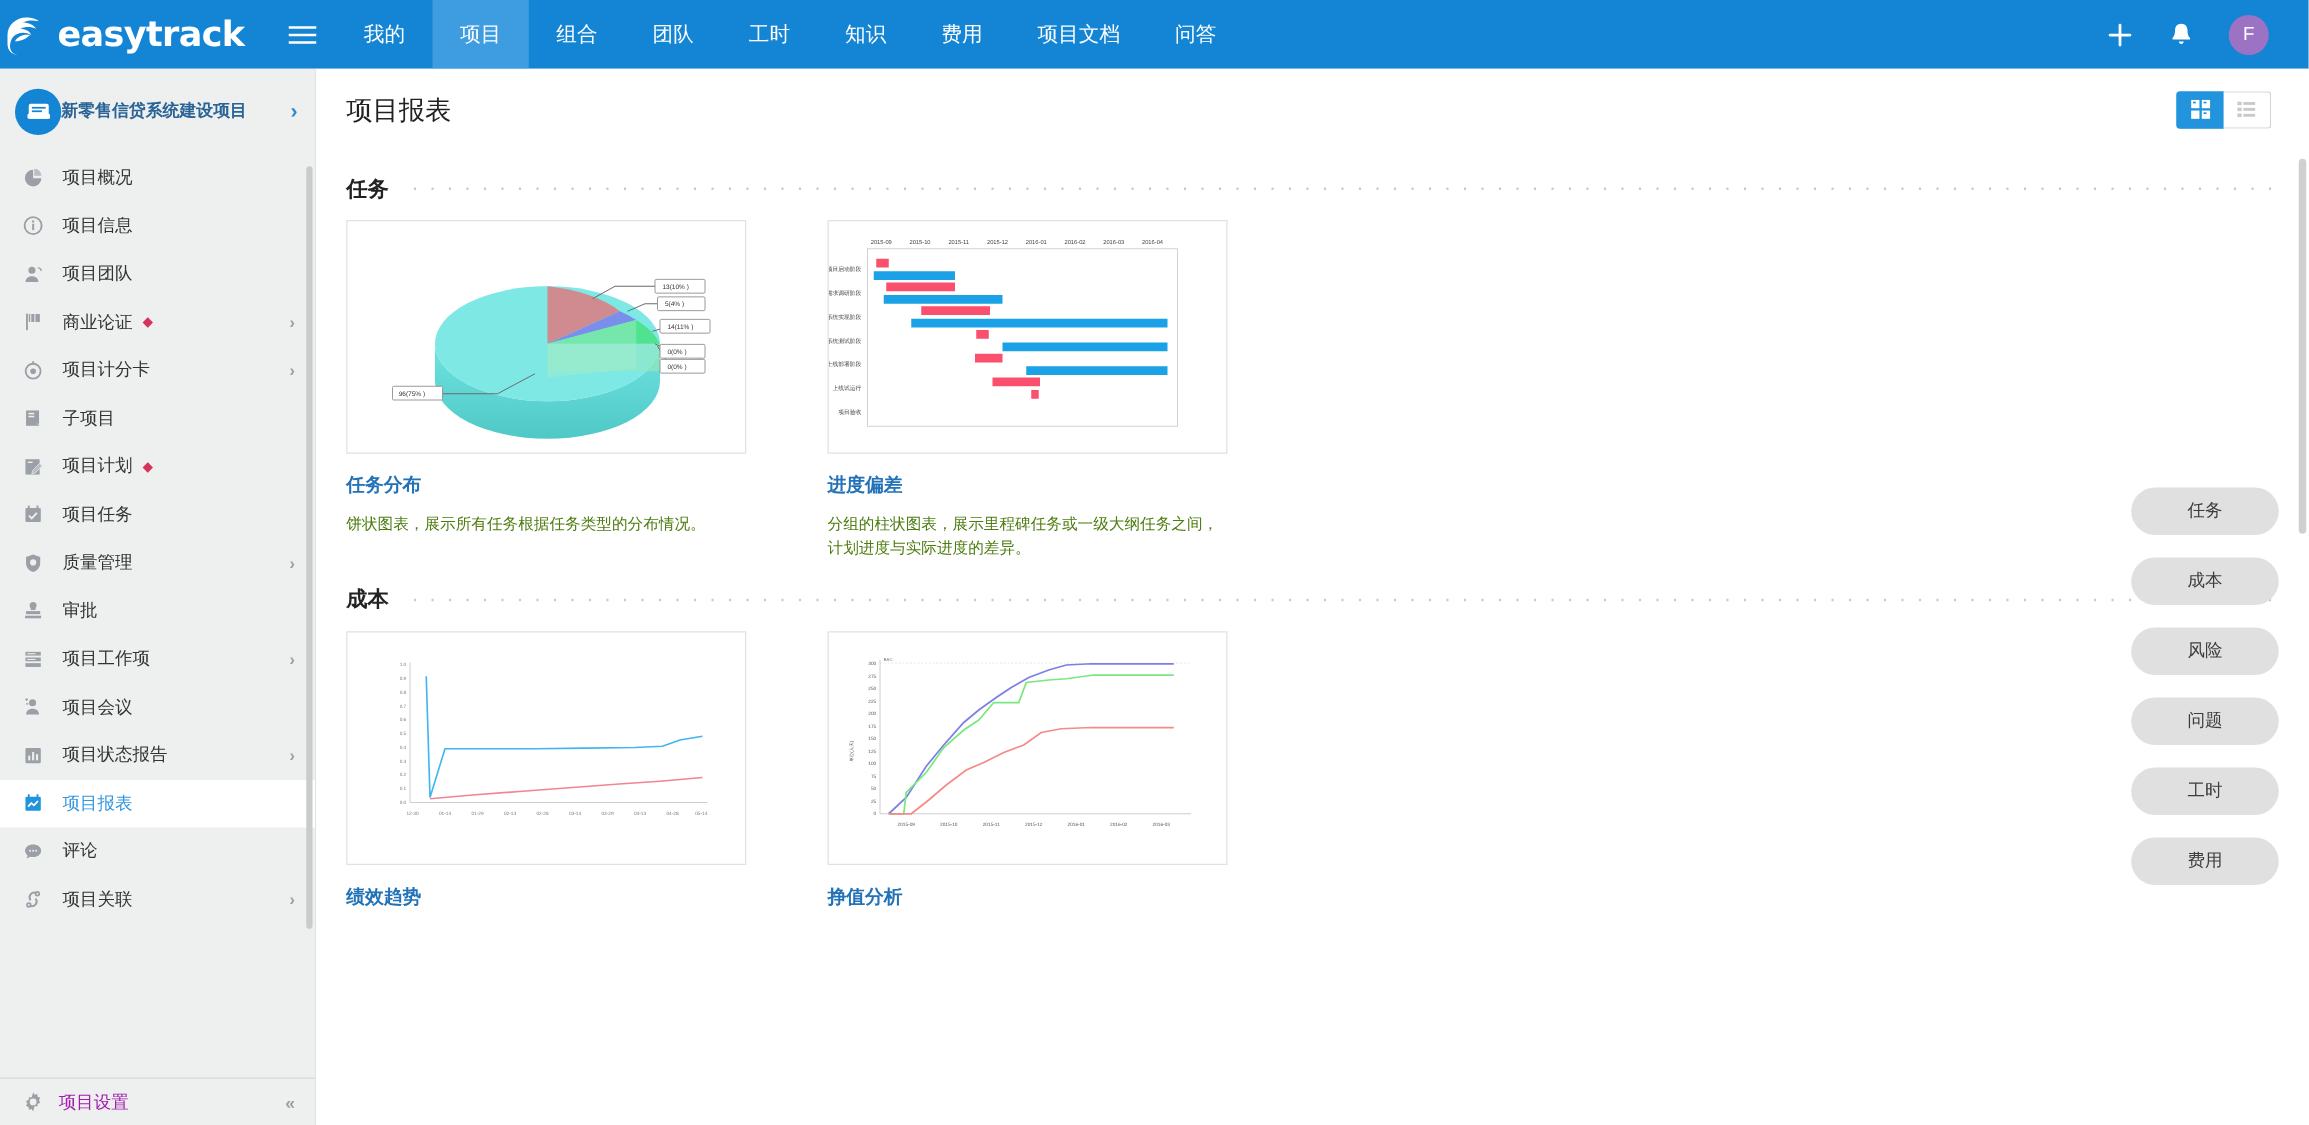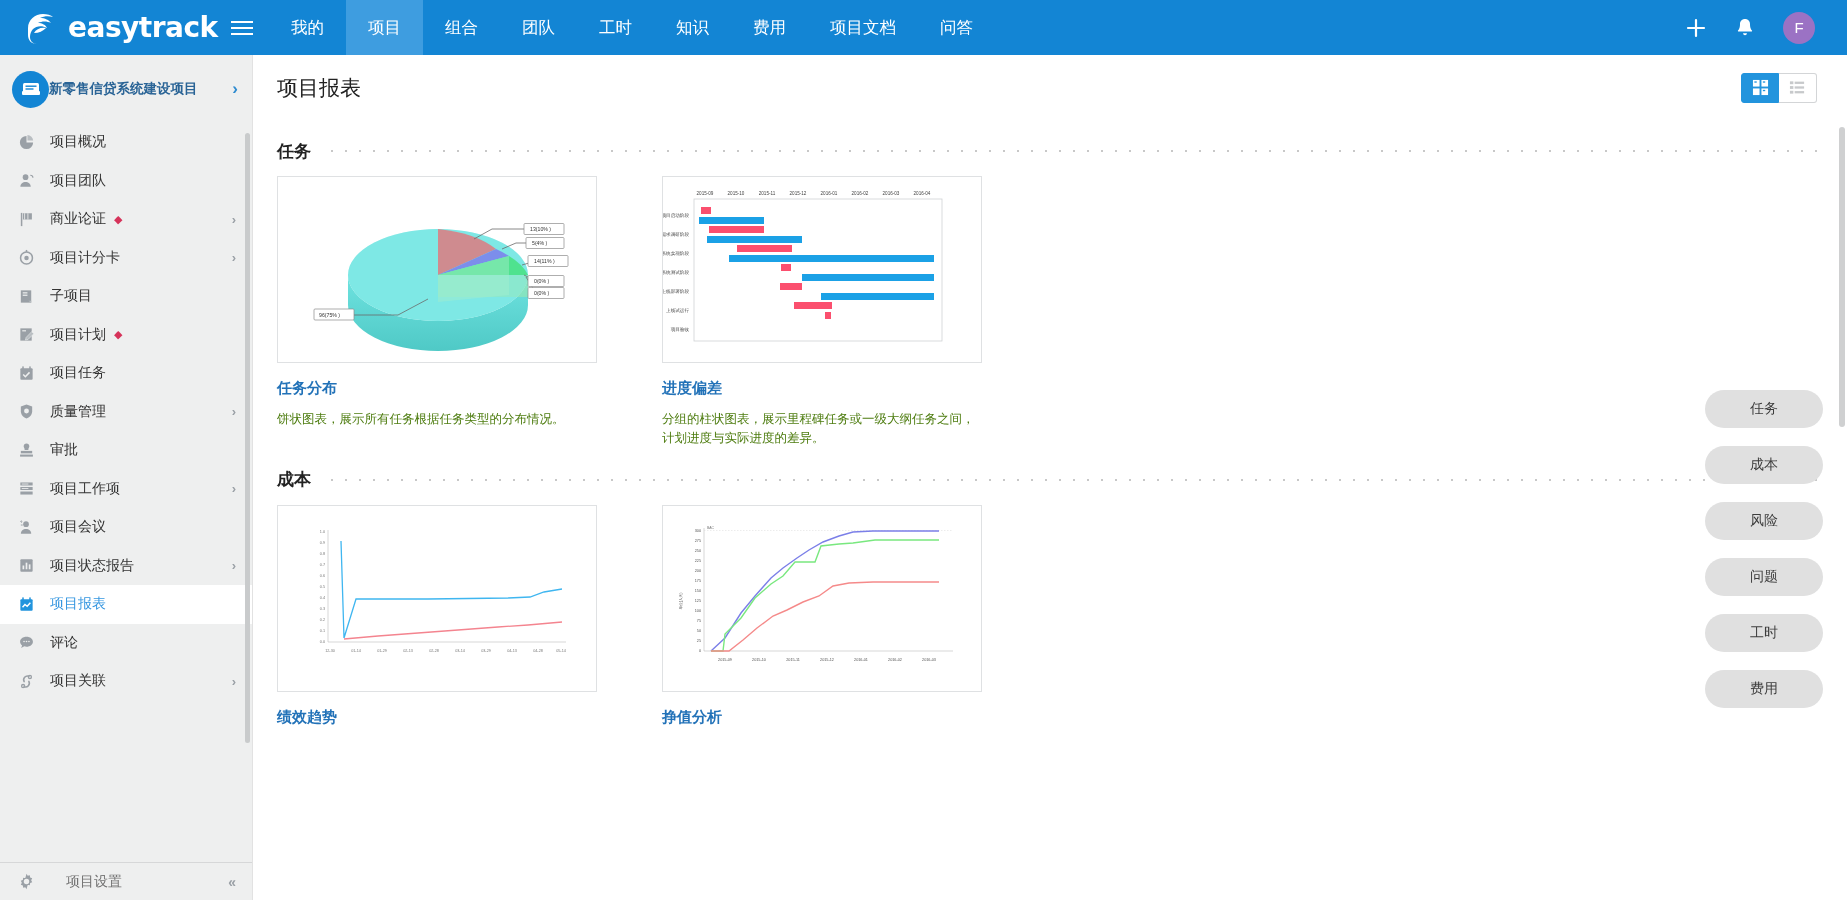--- a/index.html
+++ b/index.html
@@ -13,21 +13,21 @@
   }
   
   #topnav {
     height: 55px; width: 100%;
     background: #1385d4;
     display: flex; align-items: center;
     position: relative;
   }
   .brand {
     display: flex; align-items: center;
-    width: 215px; padding-left: 22px;
+    width: 215px; 
     height: 100%;
   }
   .brand-logo { width: 40px; height: 40px; position: relative; flex: 0 0 auto; }
   .brand-logo svg { display:block; }
   .brand-text {
     color: #fff; font-size: 28px; font-weight: bold;
     letter-spacing: -0.5px; margin-left: 6px;
     font-family: "DejaVu Sans", sans-serif;
   }
   .hamburger {
@@ -105,21 +105,21 @@
   .sidebar-foot {
     position: absolute; bottom: 0; left: 0; right: 0;
     height: 38px; background: #eeefef;
     border-top: 1px solid #d6d7d8;
     display: flex; align-items: center; padding: 0 16px 0 14px;
   }
   .sidebar-foot .mi-icon {
     width: 24px; flex: 0 0 24px; display:flex;
     align-items:center; justify-content:center; color: #9aa0a6;
   }
-  .sidebar-foot .mi-label { margin-left: 28px; font-size: 14px; color: #737373; }
+  .sidebar-foot .mi-label { margin-left: 9px; font-size: 14px; color: #a21caf; }
   .sidebar-foot .collapse { margin-left: auto; color: #9aa0a6; font-size: 14px; font-weight: bold; }
   
   #main {
     flex: 1 1 auto; position: relative; background: #fff;
     height: 845px; overflow: hidden;
   }
   .page-head {
     height: 65px; display: flex; align-items: center;
     padding: 0 30px 0 24px; border-bottom: 0;
   }
@@ -247,20 +247,30 @@
             <svg width="17" height="17" viewBox="0 0 18 18">
               <path d="M9 2a7 7 0 1 0 7 7H9z" fill="#9aa0a6"></path>
               <path d="M10 1v6h6a6.2 6.2 0 0 0-6-6z" fill="#b9bec2"></path>
             </svg>
           </span>
           <span class="mi-label">项目概况</span>
         </li>
         <li>
           <span class="mi-icon">
             <svg width="17" height="17" viewBox="0 0 18 18">
+              <circle cx="9" cy="9" r="7.2" fill="none" stroke="#9aa0a6" stroke-width="1.6"></circle>
+              <rect x="8.2" y="7.4" width="1.7" height="5.4" fill="#9aa0a6"></rect>
+              <circle cx="9" cy="5.4" r="1" fill="#9aa0a6"></circle>
+            </svg>
+          </span>
+          <span class="mi-label">项目信息</span>
+        </li>
+        <li>
+          <span class="mi-icon">
+            <svg width="17" height="17" viewBox="0 0 18 18">
               <circle cx="8" cy="5.5" r="3" fill="#9aa0a6"></circle>
               <path d="M2.5 15.5c0-3.2 2.6-5 5.5-5s5.5 1.8 5.5 5z" fill="#9aa0a6"></path>
               <path d="M13 3.5c1.6 0 2.8 1.2 2.8 2.6" fill="none" stroke="#9aa0a6" stroke-width="1.2"></path>
             </svg>
           </span>
           <span class="mi-label">项目团队</span>
         </li>
         <li>
           <span class="mi-icon">
             <svg width="17" height="17" viewBox="0 0 18 18">

